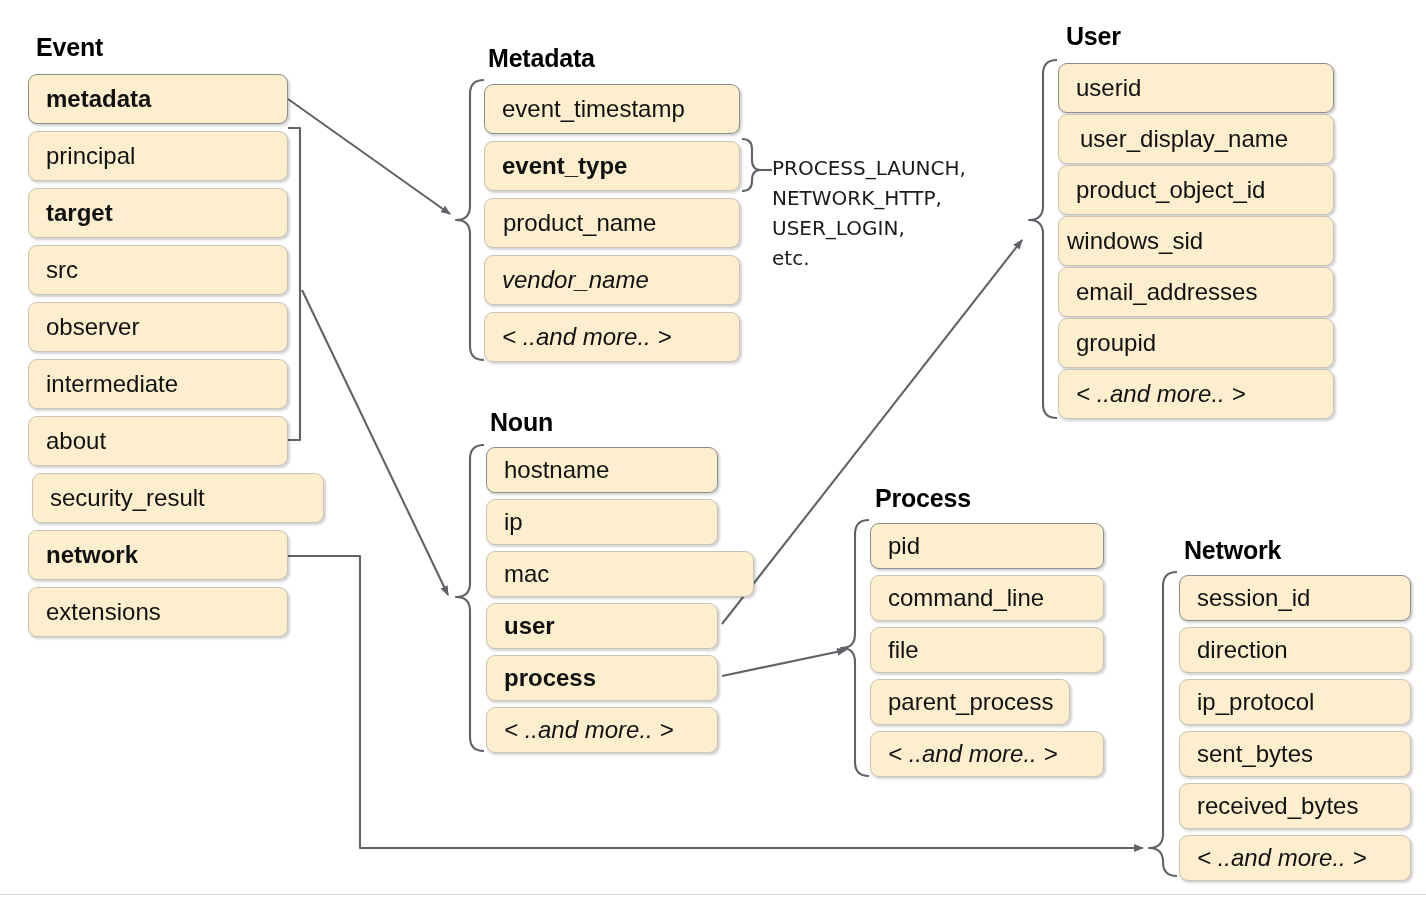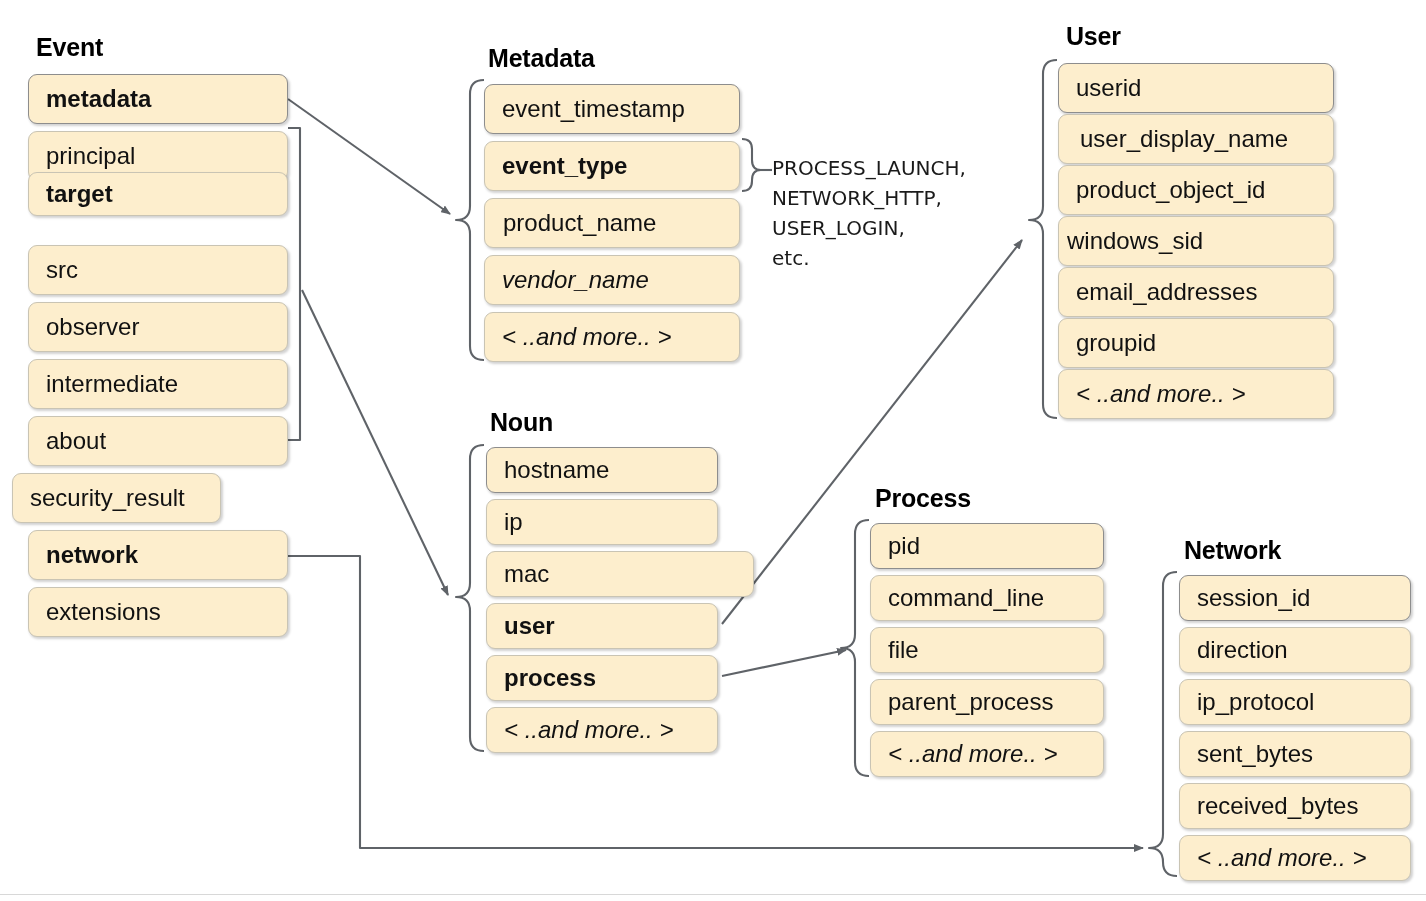--- a/index.html
+++ b/index.html
@@ -93,26 +93,26 @@
 
       <path d="M288,556 L360,556 L360,848 L1143,848" marker-end="url(#arrowhead)"></path>
     </g>
   </svg>
 
   <div class="group">
     <div class="group-title" style="left:36px;top:33px;">Event</div>
     <div class="fields">
       <div class="field first bold" style="left:28px;top:74px;width:260px;height:50px;">metadata</div>
       <div class="field" style="left:28px;top:131px;width:260px;height:50px;">principal</div>
-      <div class="field bold" style="left:28px;top:172px;width:260px;height:44px;">target</div>
+      <div class="field bold" style="left:28px;top:188px;width:260px;height:50px;">target</div>
       <div class="field" style="left:28px;top:245px;width:260px;height:50px;">src</div>
       <div class="field" style="left:28px;top:302px;width:260px;height:50px;">observer</div>
       <div class="field" style="left:28px;top:359px;width:260px;height:50px;">intermediate</div>
       <div class="field" style="left:28px;top:416px;width:260px;height:50px;">about</div>
-      <div class="field" style="left:12px;top:473px;width:209px;height:50px;">security_result</div>
+      <div class="field" style="left:32px;top:473px;width:292px;height:50px;">security_result</div>
       <div class="field bold" style="left:28px;top:530px;width:260px;height:50px;">network</div>
       <div class="field" style="left:28px;top:587px;width:260px;height:50px;">extensions</div>
     </div>
   </div>
 
   <div class="group">
     <div class="group-title" style="left:488px;top:44px;">Metadata</div>
     <div class="fields">
       <div class="field first" style="left:484px;top:84px;width:256px;height:50px;">event_timestamp</div>
       <div class="field bold" style="left:484px;top:141px;width:256px;height:50px;">event_type</div>
@@ -150,21 +150,21 @@
       <div class="field more" style="left:486px;top:707px;width:232px;height:46px;">&lt; ..and more.. &gt;</div>
     </div>
   </div>
 
   <div class="group">
     <div class="group-title" style="left:875px;top:484px;">Process</div>
     <div class="fields">
       <div class="field first" style="left:870px;top:523px;width:234px;height:46px;">pid</div>
       <div class="field" style="left:870px;top:575px;width:234px;height:46px;">command_line</div>
       <div class="field" style="left:870px;top:627px;width:234px;height:46px;">file</div>
-      <div class="field" style="left:870px;top:679px;width:234px;height:46px;">parent_process</div>
+      <div class="field" style="left:870px;top:679px;width:200px;height:46px;">parent_process</div>
       <div class="field more" style="left:870px;top:731px;width:234px;height:46px;">&lt; ..and more.. &gt;</div>
     </div>
   </div>
 
   <div class="group">
     <div class="group-title" style="left:1184px;top:536px;">Network</div>
     <div class="fields">
       <div class="field first" style="left:1179px;top:575px;width:232px;height:46px;">session_id</div>
       <div class="field" style="left:1179px;top:627px;width:232px;height:46px;">direction</div>
       <div class="field" style="left:1179px;top:679px;width:232px;height:46px;">ip_protocol</div>

